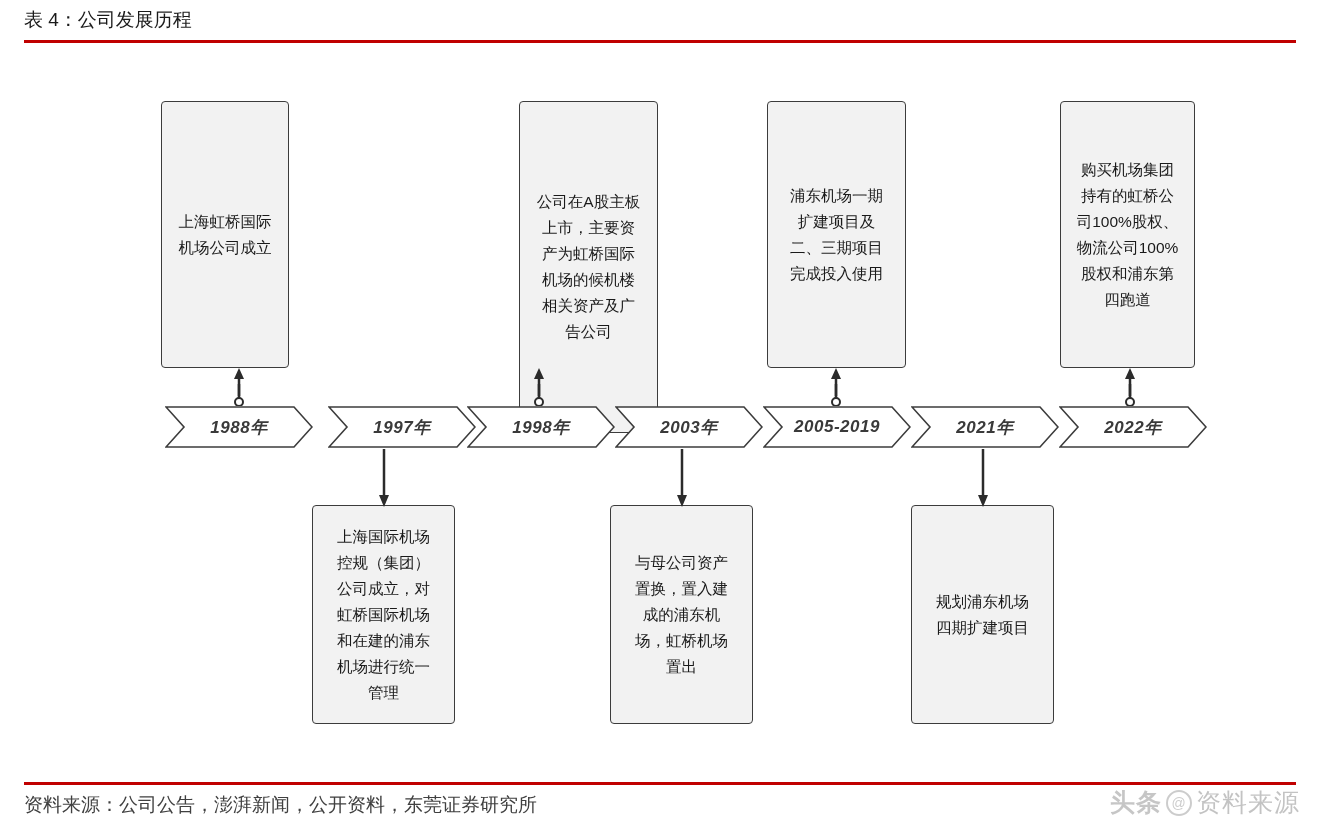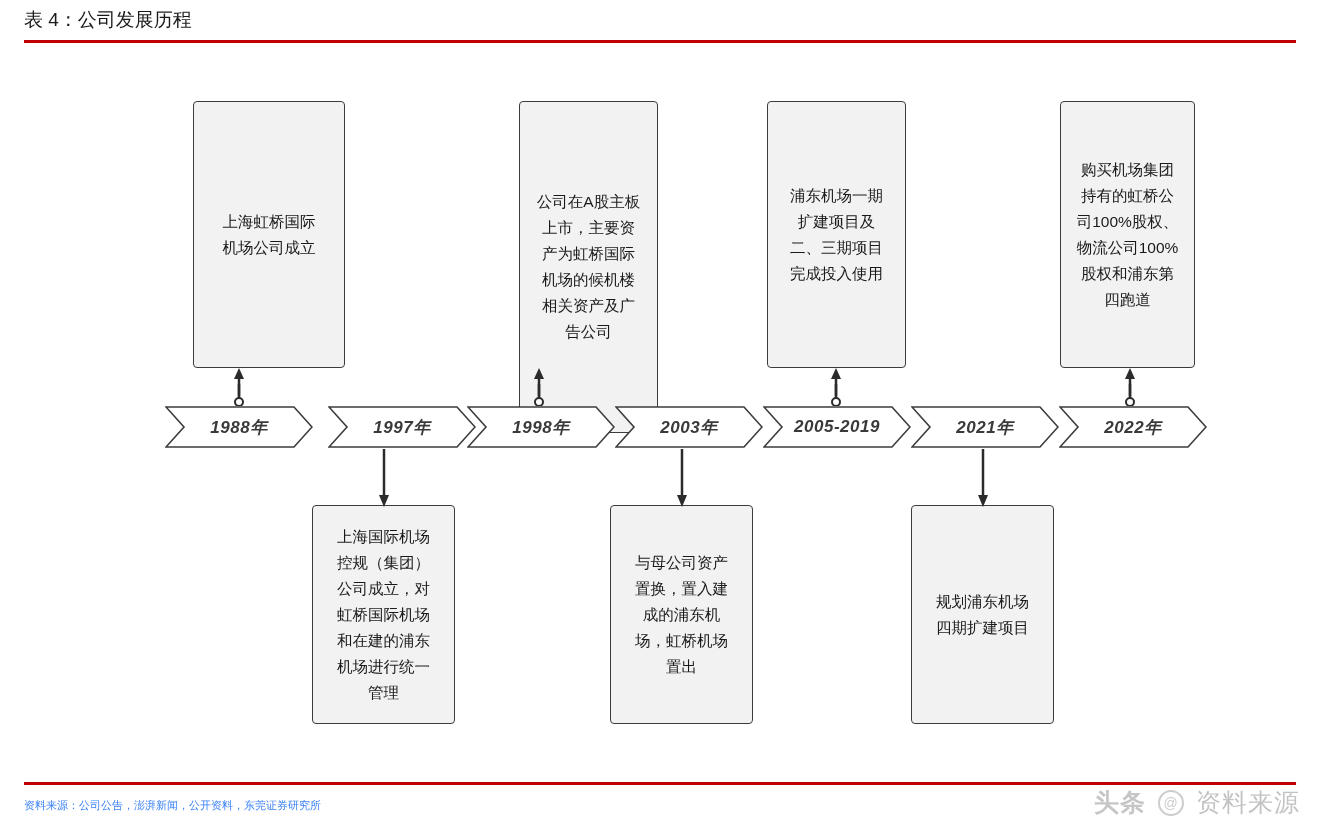--- a/index.html
+++ b/index.html
@@ -45,32 +45,32 @@
     left: 24px;
     top: 782px;
     width: 1272px;
     height: 3px;
     background: #c00000;
   }
   #source-text {
     position: absolute;
     left: 24px;
     top: 792px;
-    font-size: 11px;
+    font-size: 19px;
     line-height: 26px;
-    color: #3b82f6;
+    color: #404040;
     white-space: nowrap;
   }
   #watermark {
     position: absolute;
     right: 28px;
     top: 786px;
     display: flex;
     align-items: center;
-    gap: 12px;
+    gap: 4px;
     color: #b9b9b9;
     font-size: 25px;
     letter-spacing: 1px;
     opacity: .85;
     justify-content: space-between;
   }
   #watermark .wm-logo {
     font-size: 25px;
     font-weight: bold;
     color: #bdbdbd;
@@ -152,21 +152,21 @@
 </head>
 <body>
 
 <div id="title-bar">
   <div id="title-text">表 4：公司发展历程</div>
 </div>
 <div id="title-rule"></div>
 
 <div id="diagram">
 
-  <div class="node-box" style="left:161px; top:53px; width:152px; height:267px;margin-left:32px;">
+  <div class="node-box" style="left:161px; top:53px; width:128px; height:267px;">
     <div class="node-text">上海虹桥国际
 机场公司成立</div>
   </div>
 
   <div class="node-box" style="left:488px; top:53px; width:139px; height:332px;margin-left:31px;">
     <div class="node-text">公司在A股主板
 上市，主要资
 产为虹桥国际
 机场的候机楼
 相关资产及广

